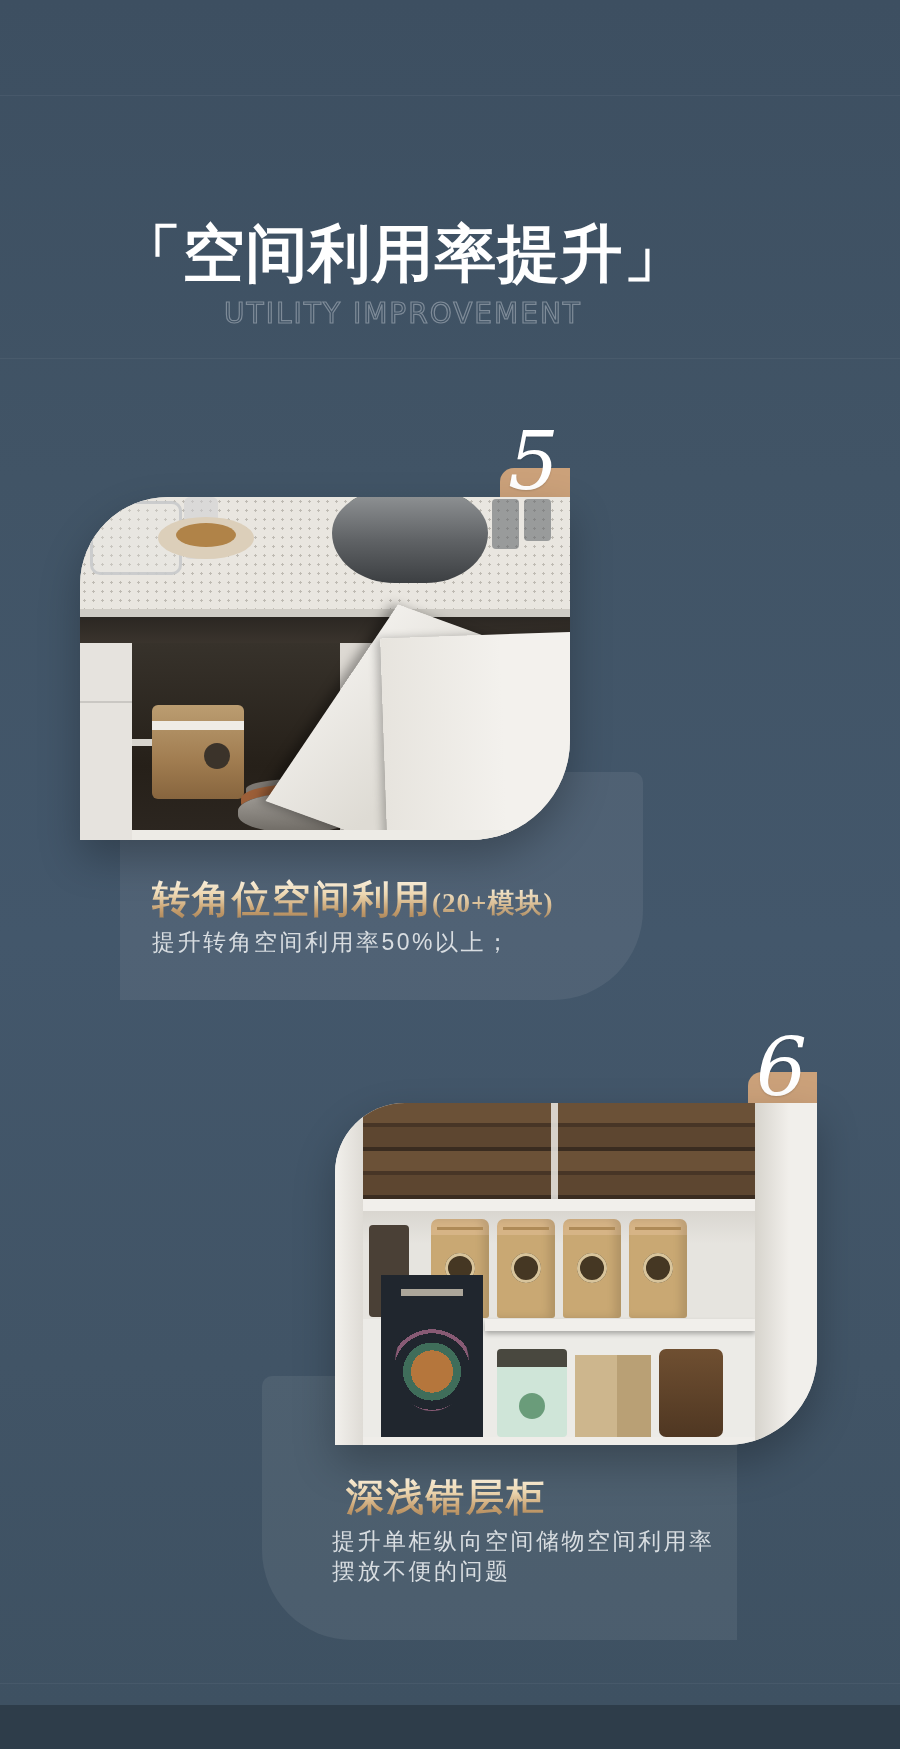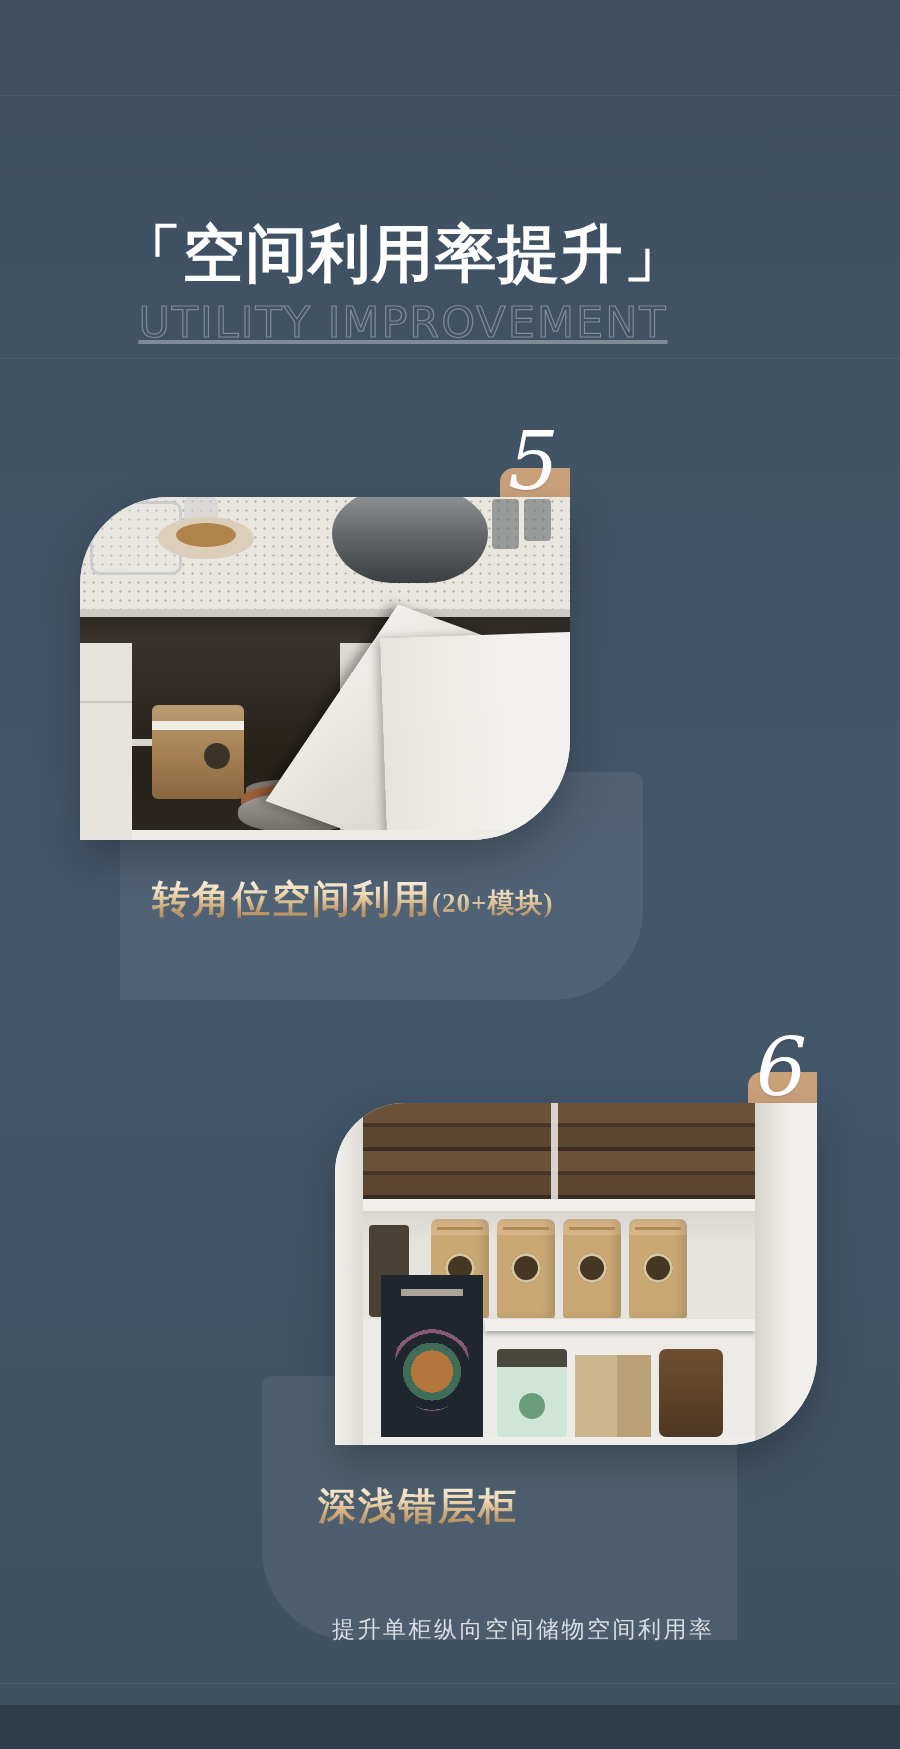--- a/index.html
+++ b/index.html
@@ -12,23 +12,23 @@
   .seam.s1{top:95px}.seam.s2{top:358px}.seam.s3{top:1683px}
 
   
   .title-cn{
     position:absolute;left:403px;top:212px;transform:translateX(-50%);
     white-space:nowrap;color:#ffffff;font-family:"DejaVu Serif","Liberation Serif",serif;
     font-size:62px;font-weight:700;letter-spacing:1px;
   }
   .title-en{
     position:absolute;left:403px;top:297px;transform:translateX(-50%);
-    white-space:nowrap;font-size:43px;letter-spacing:2px;
+    white-space:nowrap;font-size:28px;letter-spacing:2px;
     color:transparent;-webkit-text-stroke:1.2px #7e8b98;
-    font-family:"DejaVu Sans","Liberation Sans",sans-serif;font-weight:400;text-decoration:underline;
+    font-family:"DejaVu Sans","Liberation Sans",sans-serif;font-weight:400;
   }
 
   
   .panel{position:absolute;background:rgba(255,255,255,0.07);}
   .panel.p5{left:120px;top:772px;width:523px;height:228px;border-radius:0 10px 90px 0;}
   .panel.p6{left:262px;top:1376px;width:475px;height:264px;border-radius:10px 0 0 90px;}
   .tab{position:absolute;background:#cba17a;border-radius:14px 0 0 0;}
   .tab.t5{left:500px;top:468px;width:70px;height:31px;}
   .tab.t6{left:748px;top:1072px;width:69px;height:32px;}
   .script-num{
@@ -47,25 +47,25 @@
     font-size:38px;letter-spacing:2px;
     background:linear-gradient(180deg,#f8eedb 5%,#ecd6b0 40%,#c49c6b 78%,#a8855b 100%);
     -webkit-background-clip:text;background-clip:text;color:transparent;
   }
   .heading .note{
     font-size:27px;letter-spacing:1px;
     background:linear-gradient(180deg,#f3e6cc 5%,#d9bd94 55%,#ab8a61 100%);
     -webkit-background-clip:text;background-clip:text;color:transparent;
   }
   .heading.h5{left:152px;top:874px;font-family:Liberation Serif, serif;}
-  .heading.h6{left:318px;top:1472px;margin-top:9px;}
+  .heading.h6{left:346px;top:1472px;}
 
   .body-text{position:absolute;color:#d8dde1;font-size:23px;line-height:30px;letter-spacing:2.5px;white-space:nowrap;}
   .body-text.b5{left:152px;top:927px;}
-  .body-text.b6{left:332px;top:1614px;}
+  .body-text.b6{left:332px;top:1528px;font-family:Liberation Mono, monospace;}
 
   
   .ph5 .counter{position:absolute;left:0;top:0;right:0;height:118px;
     background-color:#e9e6e0;
     background-image:radial-gradient(rgba(110,105,95,0.35) 1px,transparent 1.4px);
     background-size:9px 9px;}
   .ph5 .counter-edge{position:absolute;left:0;right:0;top:112px;height:8px;background:#cfccc5;}
   .ph5 .gap{position:absolute;left:0;right:0;top:120px;height:26px;background:linear-gradient(180deg,#2b2722,#3a342d);}
   .ph5 .rack{position:absolute;left:10px;top:4px;width:86px;height:68px;border:3px solid rgba(200,202,203,0.9);border-radius:10px;background:rgba(230,230,228,0.25);}
   .ph5 .jar{position:absolute;left:104px;top:0px;width:34px;height:62px;background:rgba(205,206,210,0.55);border-radius:6px;}
@@ -159,20 +159,21 @@
     <div class="pans"></div>
     <div class="doorA"></div>
     <div class="doorB"></div>
     <div class="toe"></div>
   </div>
 
   <div class="heading h5">
     <span class="main">转角位空间利用</span><span class="note">(20+模块)</span>
   </div>
   <div class="body-text b5">
+    <div>提升转角空间利用率50%以上；</div>
   </div>
 
   <div class="panel p6"></div>
   <div class="tab t6"></div>
   <div class="script-num n6">6</div>
 
   <div class="photo ph6">
     <div class="boxes"></div>
     <div class="shelf1"></div>
     <div class="mid"></div>
@@ -189,15 +190,16 @@
     <div class="base"></div>
     <div class="frame-left"></div>
     <div class="side-right"></div>
   </div>
 
   <div class="heading h6">
     <span class="main">深浅错层柜</span><span class="note"></span>
   </div>
   <div class="body-text b6">
     <div>提升单柜纵向空间储物空间利用率</div>
+    <div>摆放不便的问题</div>
   </div>
 
 </div>
 
 </body></html>

